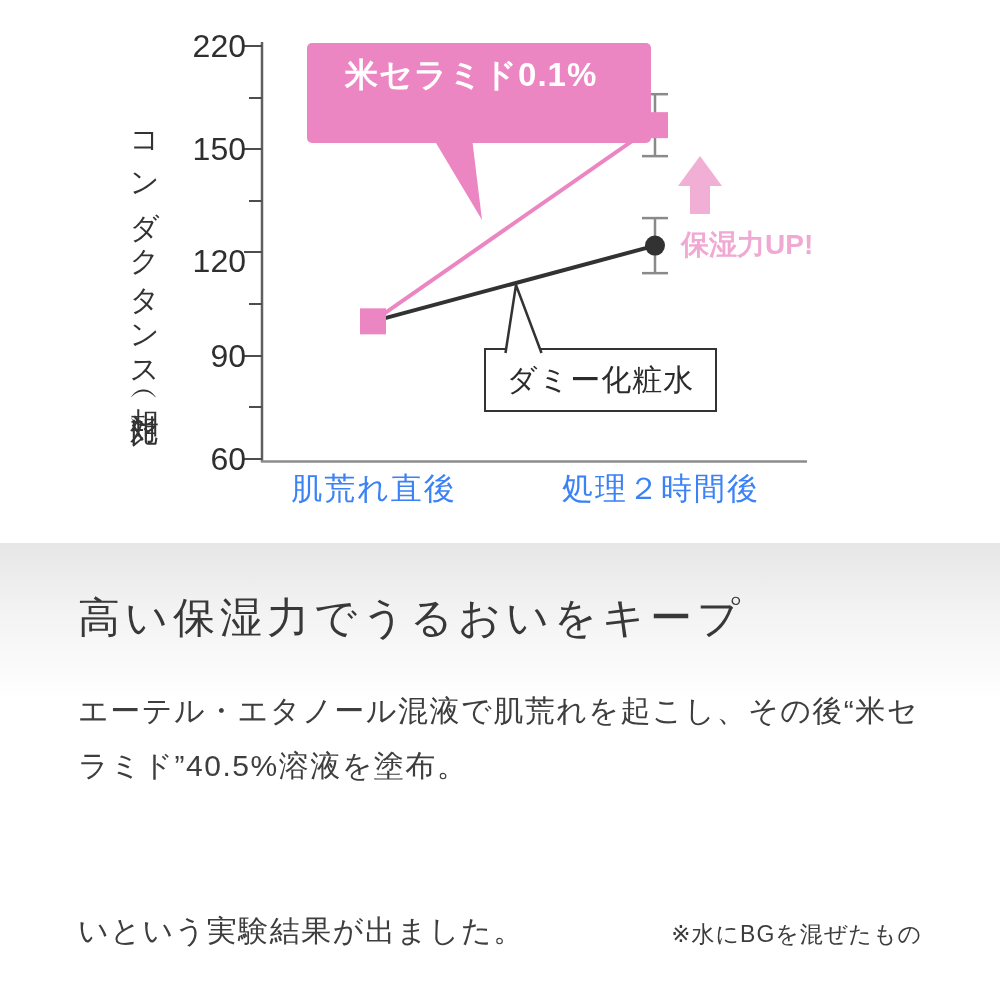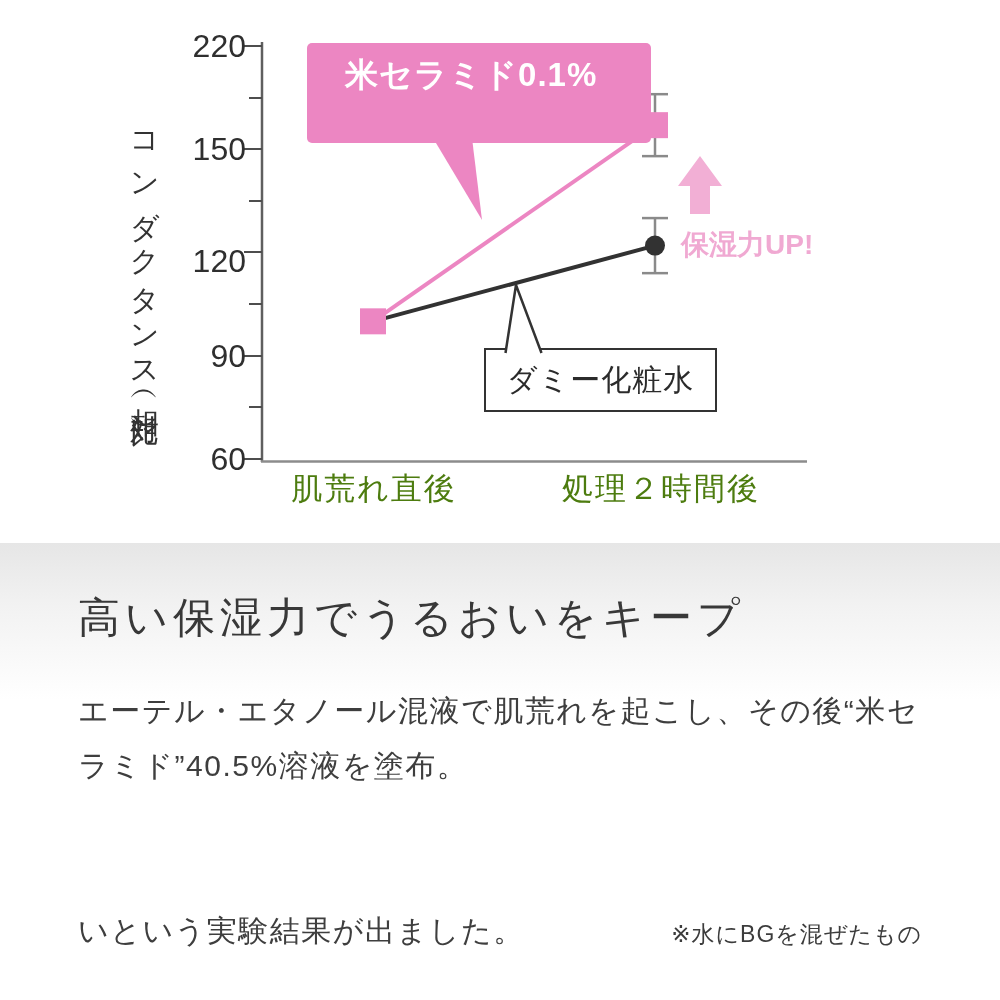--- a/index.html
+++ b/index.html
@@ -4,21 +4,21 @@
 <style>
   html,body{margin:0;padding:0;background:#ffffff;width:1000px;height:1000px;overflow:hidden;
     font-family:"Liberation Sans","DejaVu Sans",sans-serif;}
   .page{position:relative;width:1000px;height:1000px;background:#fff;}
   .chart-area{position:absolute;left:0;top:0;width:1000px;height:543px;}
   .chart-area svg.canvas{position:absolute;left:0;top:0;}
   .ytick{position:absolute;right:754px;height:36px;line-height:36px;font-size:32px;color:#2f2f2f;text-align:right;}
   .yaxis-title{position:absolute;left:128px;top:58px;height:404px;width:34px;
     writing-mode:vertical-rl;text-orientation:mixed;display:flex;align-items:center;justify-content:center;
     font-size:29px;letter-spacing:5px;color:#333;}
-  .xlabel{position:absolute;top:468px;transform:translateX(-50%);font-size:31px;letter-spacing:2px;color:#4d7c0f;white-space:nowrap;}
+  .xlabel{position:absolute;top:468px;transform:translateX(-50%);font-size:31px;letter-spacing:2px;color:#3b82f6;white-space:nowrap;}
   .callout-pink{position:absolute;left:307px;top:43px;width:344px;height:100px;background:#ec86c2;border-radius:5px;
     padding:10px 0 0 38px;box-sizing:border-box;}
   .callout-pink .l{font-size:33px;font-weight:bold;color:#fff;letter-spacing:1px;line-height:44px;white-space:nowrap;}
   .callout-dummy{position:absolute;left:476px;top:348px;width:233px;height:64px;background:#fff;border:2.5px solid #333;
     box-sizing:border-box;display:flex;align-items:center;justify-content:center;font-size:30px;letter-spacing:1px;color:#2b2b2b;white-space:nowrap;margin-left:8px;}
   .tail-svg{position:absolute;left:495px;top:281px;}
   .up-label{position:absolute;left:681px;top:226px;font-size:28px;font-weight:bold;color:#f0a9d2;white-space:nowrap;text-align:center;}
   .band{position:absolute;left:0;top:543px;width:1000px;height:157px;
     background:linear-gradient(180deg,#e6e6e6 0%,#f2f2f2 40%,#ffffff 100%);}
   .heading{position:absolute;left:78px;top:590px;font-size:42px;font-weight:500;letter-spacing:5px;color:#383838;white-space:nowrap;}

